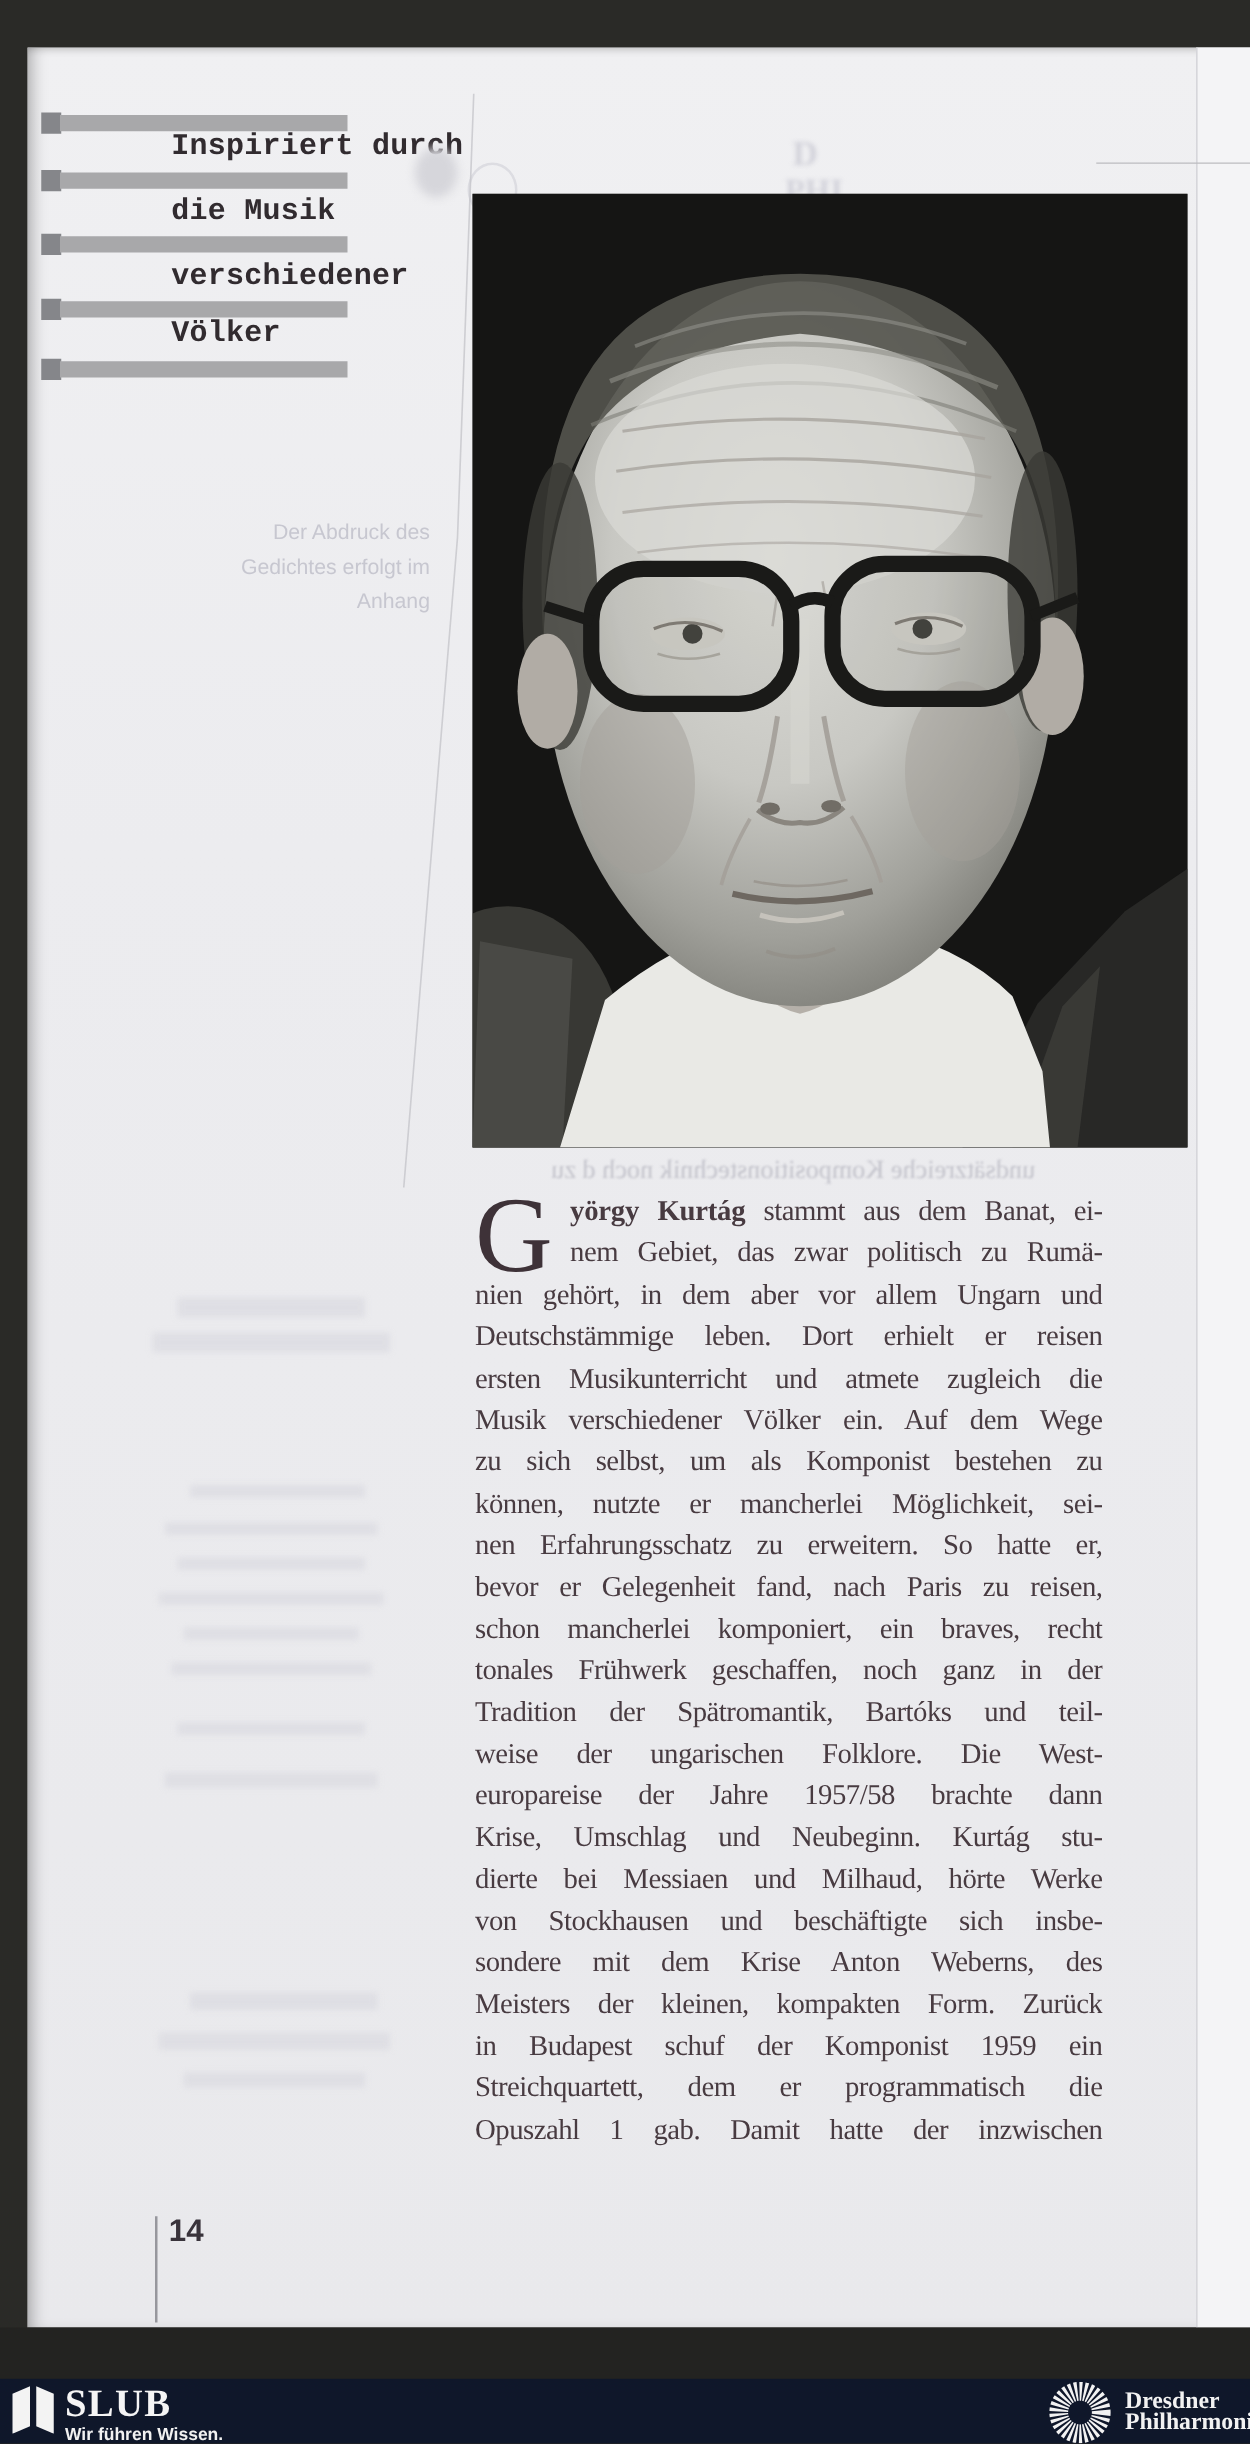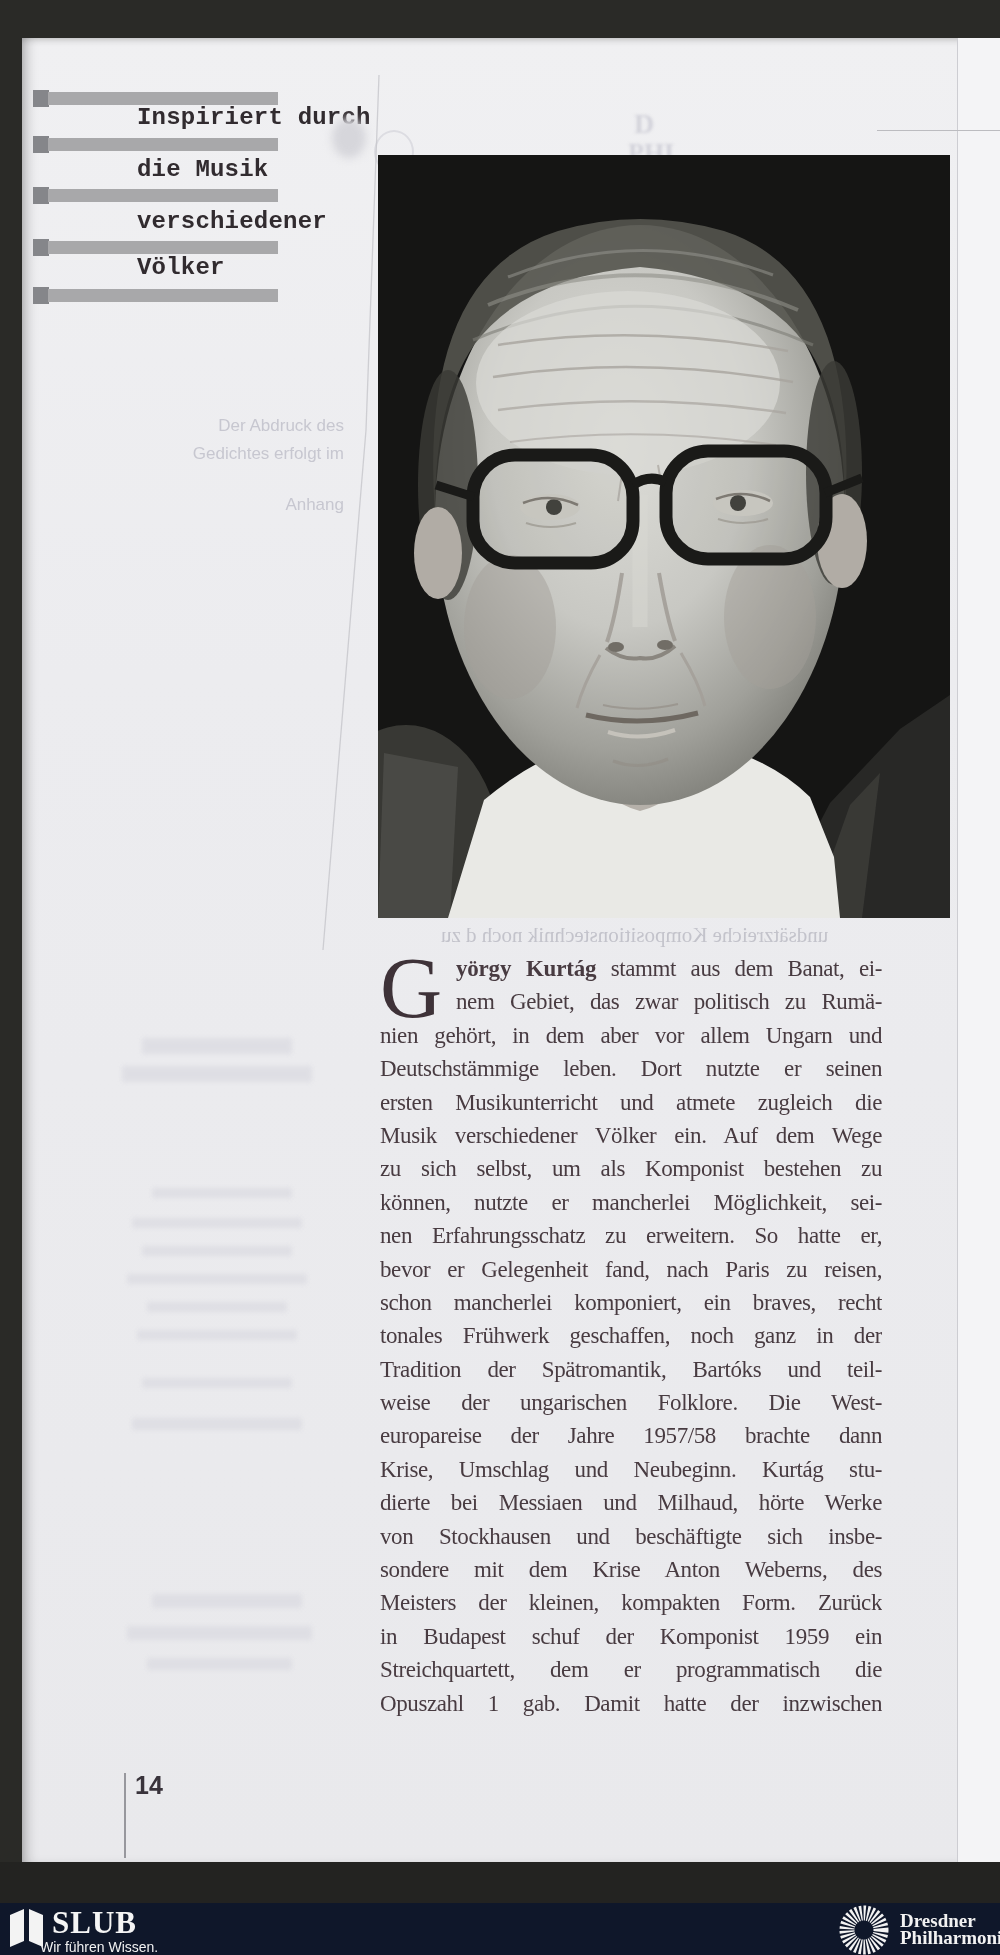--- a/index.html
+++ b/index.html
@@ -45,21 +45,21 @@
   .tline b{letter-spacing:-.2px;}
   
   #page-number{position:absolute;left:113px;top:1733px;font-weight:bold;font-size:25px;color:#39333b;}
   #pn-rule{position:absolute;left:102px;top:1735px;width:2px;height:85px;background:#97979d;}
   
   #dark-band{position:absolute;left:0;top:1862px;width:1000px;height:41px;background:#232321;}
   #footer{position:absolute;left:0;top:1903px;width:1000px;height:52px;background:#0f172a;}
   #slub-logo{position:absolute;left:8px;top:4px;}
   #slub-name{position:absolute;left:52px;top:2px;font-family:"Liberation Serif",serif;
         font-weight:bold;font-size:31px;color:#f5f5f5;letter-spacing:1px;}
-  #slub-tagline{position:absolute;left:40px;top:36px;font-weight:normal;font-size:14px;color:#f1f1f1;}
+  #slub-tagline{position:absolute;left:52px;top:36px;font-weight:bold;font-size:14px;color:#f1f1f1;}
   #phil-logo{position:absolute;left:838px;top:1px;}
   #phil-name{position:absolute;left:900px;top:9px;font-family:"Liberation Serif",serif;
         font-weight:bold;font-size:19px;line-height:17px;color:#f2f2f2;}
 </style>
 </head>
 <body>
 
 <div id="screen">
 
   <div id="page">
@@ -83,21 +83,21 @@
         <div class="side-label" style="top: 216px;">Völker</div>
       </div>
 
     <div id="ghost-blob"></div>
     <div id="ghost-circle"></div>
     <div class="ghost-mark" style="left:612px;top:70px;font-size:28px;">D</div>
     <div class="ghost-mark" style="left:606px;top:100px;font-size:26px;">PHI</div>
     <div id="ghost-note">
         <div class="ghost-note-line" style="left: 92px; top: 378px;">Der Abdruck des</div>
         <div class="ghost-note-line" style="left: 92px; top: 406px;">Gedichtes erfolgt im</div>
-        <div class="ghost-note-line" style="left: 92px; top: 433px; margin-top: 24px;">Anhang</div>
+        <div class="ghost-note-line" style="left: 92px; top: 433px;">Anhang</div>
       </div>
     <div id="ghost-bleed">undsätzreiche Kompositionstechnik noch d zu</div>
     <div id="ghost-block">
         <div class="ghost-bar" style="left: 120px; top: 1000px; width: 150px; height: 16px;"></div>
         <div class="ghost-bar" style="left: 100px; top: 1028px; width: 190px; height: 16px;"></div>
         <div class="ghost-bar" style="left: 130px; top: 1150px; width: 140px; height: 10px;"></div>
         <div class="ghost-bar" style="left: 110px; top: 1180px; width: 170px; height: 10px;"></div>
         <div class="ghost-bar" style="left: 120px; top: 1208px; width: 150px; height: 10px;"></div>
         <div class="ghost-bar" style="left: 105px; top: 1236px; width: 180px; height: 10px;"></div>
         <div class="ghost-bar" style="left: 125px; top: 1264px; width: 140px; height: 10px;"></div>
@@ -192,21 +192,21 @@
         </g>
       </svg>
     </div>
 
     <div id="article">
       <div id="dropcap">G</div>
       <div id="article-lines">
           <div class="tline indent"><b>yörgy Kurtág</b> stammt aus dem Banat, ei-</div>
           <div class="tline indent">nem Gebiet, das zwar politisch zu Rumä-</div>
           <div class="tline">nien gehört, in dem aber vor allem Ungarn und</div>
-          <div class="tline">Deutschstämmige leben. Dort nutzte er seinen</div>
+          <div class="tline">Deutschstämmige leben. Dort erhielt er reisen</div>
           <div class="tline">ersten Musikunterricht und atmete zugleich die</div>
           <div class="tline">Musik verschiedener Völker ein. Auf dem Wege</div>
           <div class="tline">zu sich selbst, um als Komponist bestehen zu</div>
           <div class="tline">können, nutzte er mancherlei Möglichkeit, sei-</div>
           <div class="tline">nen Erfahrungsschatz zu erweitern. So hatte er,</div>
           <div class="tline">bevor er Gelegenheit fand, nach Paris zu reisen,</div>
           <div class="tline">schon mancherlei komponiert, ein braves, recht</div>
           <div class="tline">tonales Frühwerk geschaffen, noch ganz in der</div>
           <div class="tline">Tradition der Spätromantik, Bartóks und teil-</div>
           <div class="tline">weise der ungarischen Folklore. Die West-</div>

